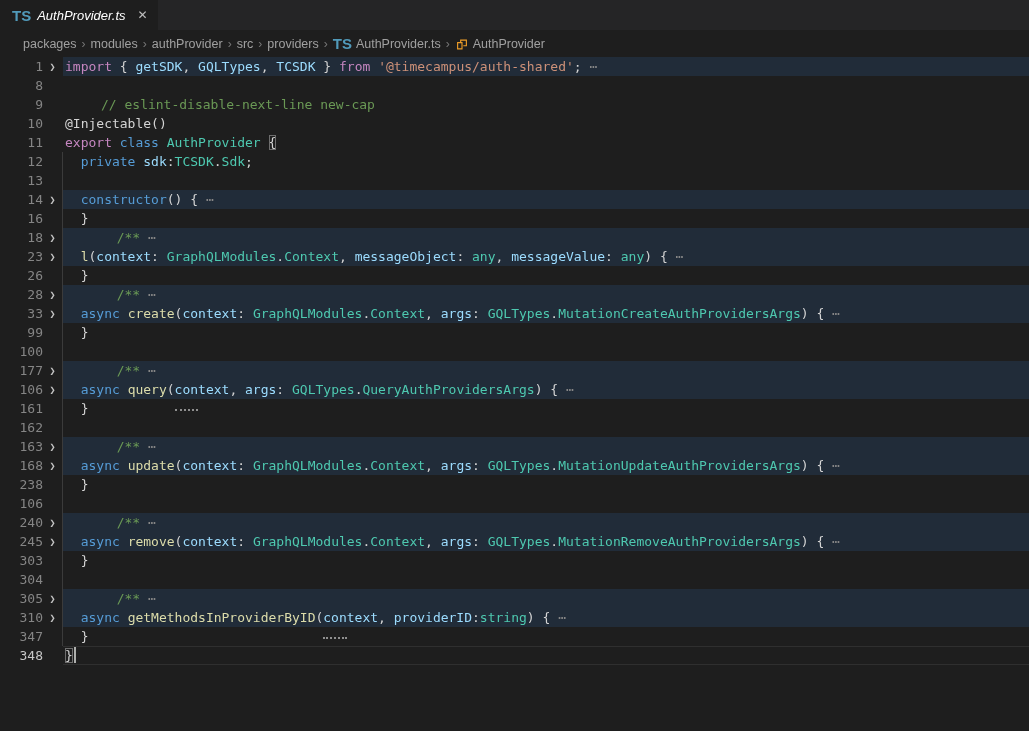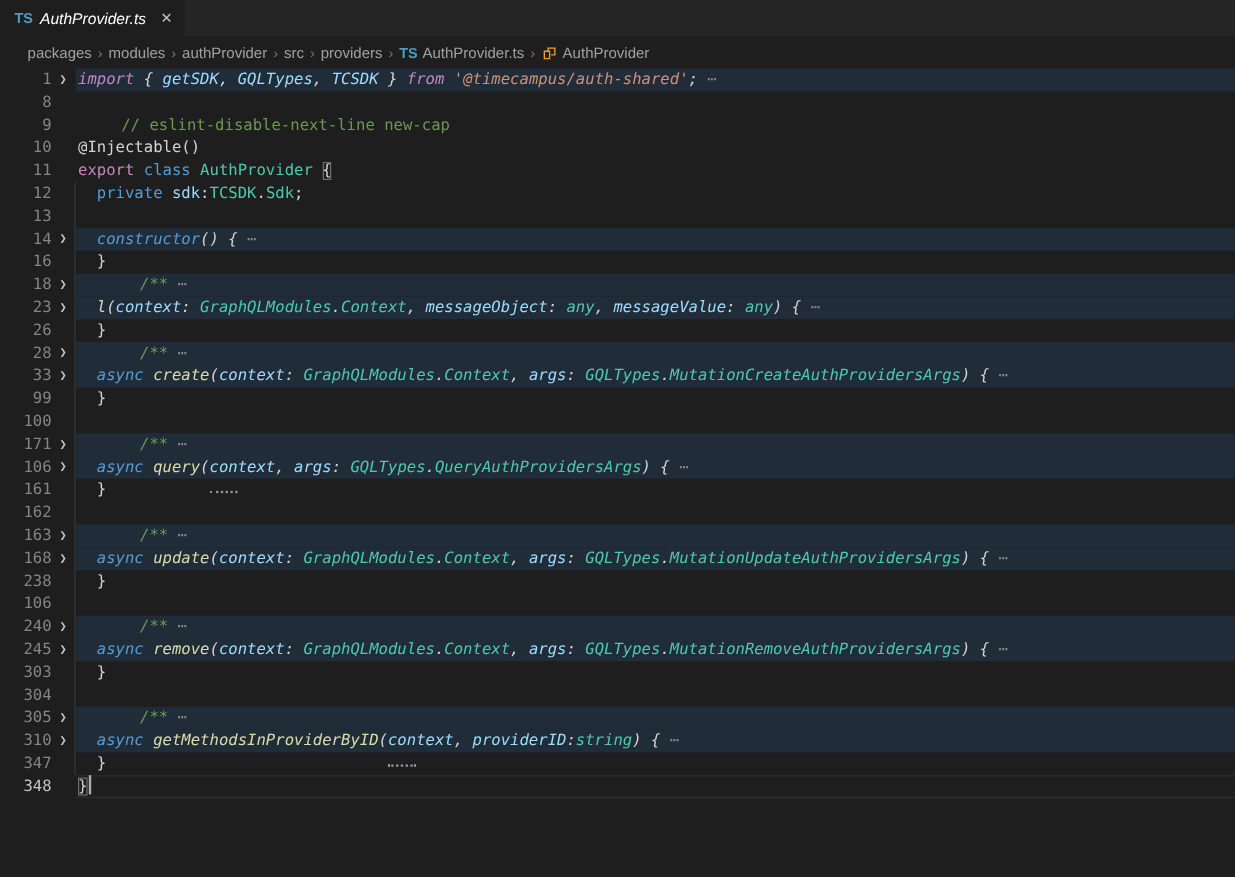--- a/index.html
+++ b/index.html
@@ -16,21 +16,21 @@
     width:1029px;height:731px;overflow:hidden;background:var(--bg);
     font-family:"Liberation Sans",sans-serif; -webkit-font-smoothing:antialiased;
   }
   
   .tabbar{height:30px;background:var(--tabstrip);display:flex;align-items:stretch;}
   .tab{
     background:var(--tab-active);display:flex;align-items:center;gap:6px;
     padding:0 10px 0 12px;min-width:120px;cursor:pointer;
   }
   .tab-title{color:var(--tab-fg);font-size:13px;font-style:italic;}
-  .ts-badge{color:var(--tsicon);font-size:12px;font-weight:bold;letter-spacing:0;}
+  .ts-badge{color:var(--tsicon);font-size:15px;font-weight:bold;letter-spacing:0;}
   .tab-close{color:#c0c0c0;font-size:12px;margin-left:6px;cursor:pointer;line-height:1;}
   
   .crumbs{
     height:27px;background:var(--bg);display:flex;align-items:center;
     padding-left:2px;font-size:12.5px;color:var(--crumb-fg);white-space:nowrap;margin-left:21px;
   }
   .crumb{display:flex;align-items:center;gap:4px;cursor:pointer;}
   .crumb-sep{color:var(--crumb-sep);margin:0 5px;font-size:12px;}
   .class-icon{display:inline-block;width:14px;height:14px;}
   
@@ -45,21 +45,21 @@
     user-select:none;cursor:pointer;
   }
   .row.cur .ln{color:var(--ln-active);}
   .chev{
     width:20px;flex:0 0 20px;text-align:center;color:var(--chev);
     font-size:10px;line-height:19px;user-select:none;cursor:pointer;
     box-sizing:border-box;border-right:1px solid transparent;
   }
   .row.g .chev{border-right-color:var(--guide);}
   .code{flex:1 1 auto;padding-left:2px;color:var(--pl);}
-  .code.hl{background:var(--fold-bg);font-style:italic;}
+  .code.hl{background:var(--fold-bg);}
   .code.cur{box-shadow:inset 0 1px 0 var(--curline), inset 0 -1px 0 var(--curline);}
   .tk-kw{color:var(--kw);} .tk-kwb{color:var(--kwb);} .tk-fn{color:var(--fn);}
   .tk-ty{color:var(--ty);} .tk-va{color:var(--va);} .tk-st{color:var(--st);}
   .tk-cm{color:var(--cm);margin-left:36px;} .tk-pl{color:var(--pl);} .tk-fo{color:var(--fo);}
   .m{outline:1px solid var(--match);outline-offset:-1px;}
   .h{border-bottom:2px dotted #8f8f8f;padding-bottom:12px;}
   .cursor{
     display:inline-block;width:2px;height:16px;background:var(--cursor);
     vertical-align:-3px;margin-left:1px;
   }
@@ -119,21 +119,21 @@
     <div class="row g"><span class="ln">13</span><span class="chev"></span><span class="code"></span></div>
     <div class="row g"><span class="ln">14</span><span class="chev">❯</span><span class="code hl"><span class="tk-pl">  </span><span class="tk-kwb">constructor</span><span class="tk-pl">() { </span><span class="tk-fo">⋯</span></span></div>
     <div class="row g"><span class="ln">16</span><span class="chev"></span><span class="code"><span class="tk-pl">  }</span></span></div>
     <div class="row g"><span class="ln">18</span><span class="chev">❯</span><span class="code hl"><span class="tk-pl">  </span><span class="tk-cm">/** </span><span class="tk-fo">⋯</span></span></div>
     <div class="row g"><span class="ln">23</span><span class="chev">❯</span><span class="code hl"><span class="tk-pl">  </span><span class="tk-fn">l</span><span class="tk-pl">(</span><span class="tk-va">context</span><span class="tk-pl">: </span><span class="tk-ty">GraphQLModules</span><span class="tk-pl">.</span><span class="tk-ty">Context</span><span class="tk-pl">, </span><span class="tk-va">messageObject</span><span class="tk-pl">: </span><span class="tk-ty">any</span><span class="tk-pl">, </span><span class="tk-va">messageValue</span><span class="tk-pl">: </span><span class="tk-ty">any</span><span class="tk-pl">) { </span><span class="tk-fo">⋯</span></span></div>
     <div class="row g"><span class="ln">26</span><span class="chev"></span><span class="code"><span class="tk-pl">  }</span></span></div>
     <div class="row g"><span class="ln">28</span><span class="chev">❯</span><span class="code hl"><span class="tk-pl">  </span><span class="tk-cm">/** </span><span class="tk-fo">⋯</span></span></div>
     <div class="row g"><span class="ln">33</span><span class="chev">❯</span><span class="code hl"><span class="tk-pl">  </span><span class="tk-kwb">async </span><span class="tk-fn">create</span><span class="tk-pl">(</span><span class="tk-va">context</span><span class="tk-pl">: </span><span class="tk-ty">GraphQLModules</span><span class="tk-pl">.</span><span class="tk-ty">Context</span><span class="tk-pl">, </span><span class="tk-va">args</span><span class="tk-pl">: </span><span class="tk-ty">GQLTypes</span><span class="tk-pl">.</span><span class="tk-ty">MutationCreateAuthProvidersArgs</span><span class="tk-pl">) { </span><span class="tk-fo">⋯</span></span></div>
     <div class="row g"><span class="ln">99</span><span class="chev"></span><span class="code"><span class="tk-pl">  }</span></span></div>
     <div class="row g"><span class="ln">100</span><span class="chev"></span><span class="code"></span></div>
-    <div class="row g"><span class="ln">171</span><span class="chev">❯</span><span class="code hl"><span class="tk-pl">  </span><span class="tk-cm">/** </span><span class="tk-fo">⋯</span></span></div>
+    <div class="row g"><span class="ln">177</span><span class="chev">❯</span><span class="code hl"><span class="tk-pl">  </span><span class="tk-cm">/** </span><span class="tk-fo">⋯</span></span></div>
     <div class="row g"><span class="ln">106</span><span class="chev">❯</span><span class="code hl"><span class="tk-pl">  </span><span class="tk-kwb">async </span><span class="tk-fn">query</span><span class="tk-pl">(</span><span class="tk-va h">con</span><span class="tk-va">text</span><span class="tk-pl">, </span><span class="tk-va">args</span><span class="tk-pl">: </span><span class="tk-ty">GQLTypes</span><span class="tk-pl">.</span><span class="tk-ty">QueryAuthProvidersArgs</span><span class="tk-pl">) { </span><span class="tk-fo">⋯</span></span></div>
     <div class="row g"><span class="ln">161</span><span class="chev"></span><span class="code"><span class="tk-pl">  }</span></span></div>
     <div class="row g"><span class="ln">162</span><span class="chev"></span><span class="code"></span></div>
     <div class="row g"><span class="ln">163</span><span class="chev">❯</span><span class="code hl"><span class="tk-pl">  </span><span class="tk-cm">/** </span><span class="tk-fo">⋯</span></span></div>
     <div class="row g"><span class="ln">168</span><span class="chev">❯</span><span class="code hl"><span class="tk-pl">  </span><span class="tk-kwb">async </span><span class="tk-fn">update</span><span class="tk-pl">(</span><span class="tk-va">context</span><span class="tk-pl">: </span><span class="tk-ty">GraphQLModules</span><span class="tk-pl">.</span><span class="tk-ty">Context</span><span class="tk-pl">, </span><span class="tk-va">args</span><span class="tk-pl">: </span><span class="tk-ty">GQLTypes</span><span class="tk-pl">.</span><span class="tk-ty">MutationUpdateAuthProvidersArgs</span><span class="tk-pl">) { </span><span class="tk-fo">⋯</span></span></div>
     <div class="row g"><span class="ln">238</span><span class="chev"></span><span class="code"><span class="tk-pl">  }</span></span></div>
     <div class="row g"><span class="ln">106</span><span class="chev"></span><span class="code"></span></div>
     <div class="row g"><span class="ln">240</span><span class="chev">❯</span><span class="code hl"><span class="tk-pl">  </span><span class="tk-cm">/** </span><span class="tk-fo">⋯</span></span></div>
     <div class="row g"><span class="ln">245</span><span class="chev">❯</span><span class="code hl"><span class="tk-pl">  </span><span class="tk-kwb">async </span><span class="tk-fn">remove</span><span class="tk-pl">(</span><span class="tk-va">context</span><span class="tk-pl">: </span><span class="tk-ty">GraphQLModules</span><span class="tk-pl">.</span><span class="tk-ty">Context</span><span class="tk-pl">, </span><span class="tk-va">args</span><span class="tk-pl">: </span><span class="tk-ty">GQLTypes</span><span class="tk-pl">.</span><span class="tk-ty">MutationRemoveAuthProvidersArgs</span><span class="tk-pl">) { </span><span class="tk-fo">⋯</span></span></div>
     <div class="row g"><span class="ln">303</span><span class="chev"></span><span class="code"><span class="tk-pl">  }</span></span></div>

